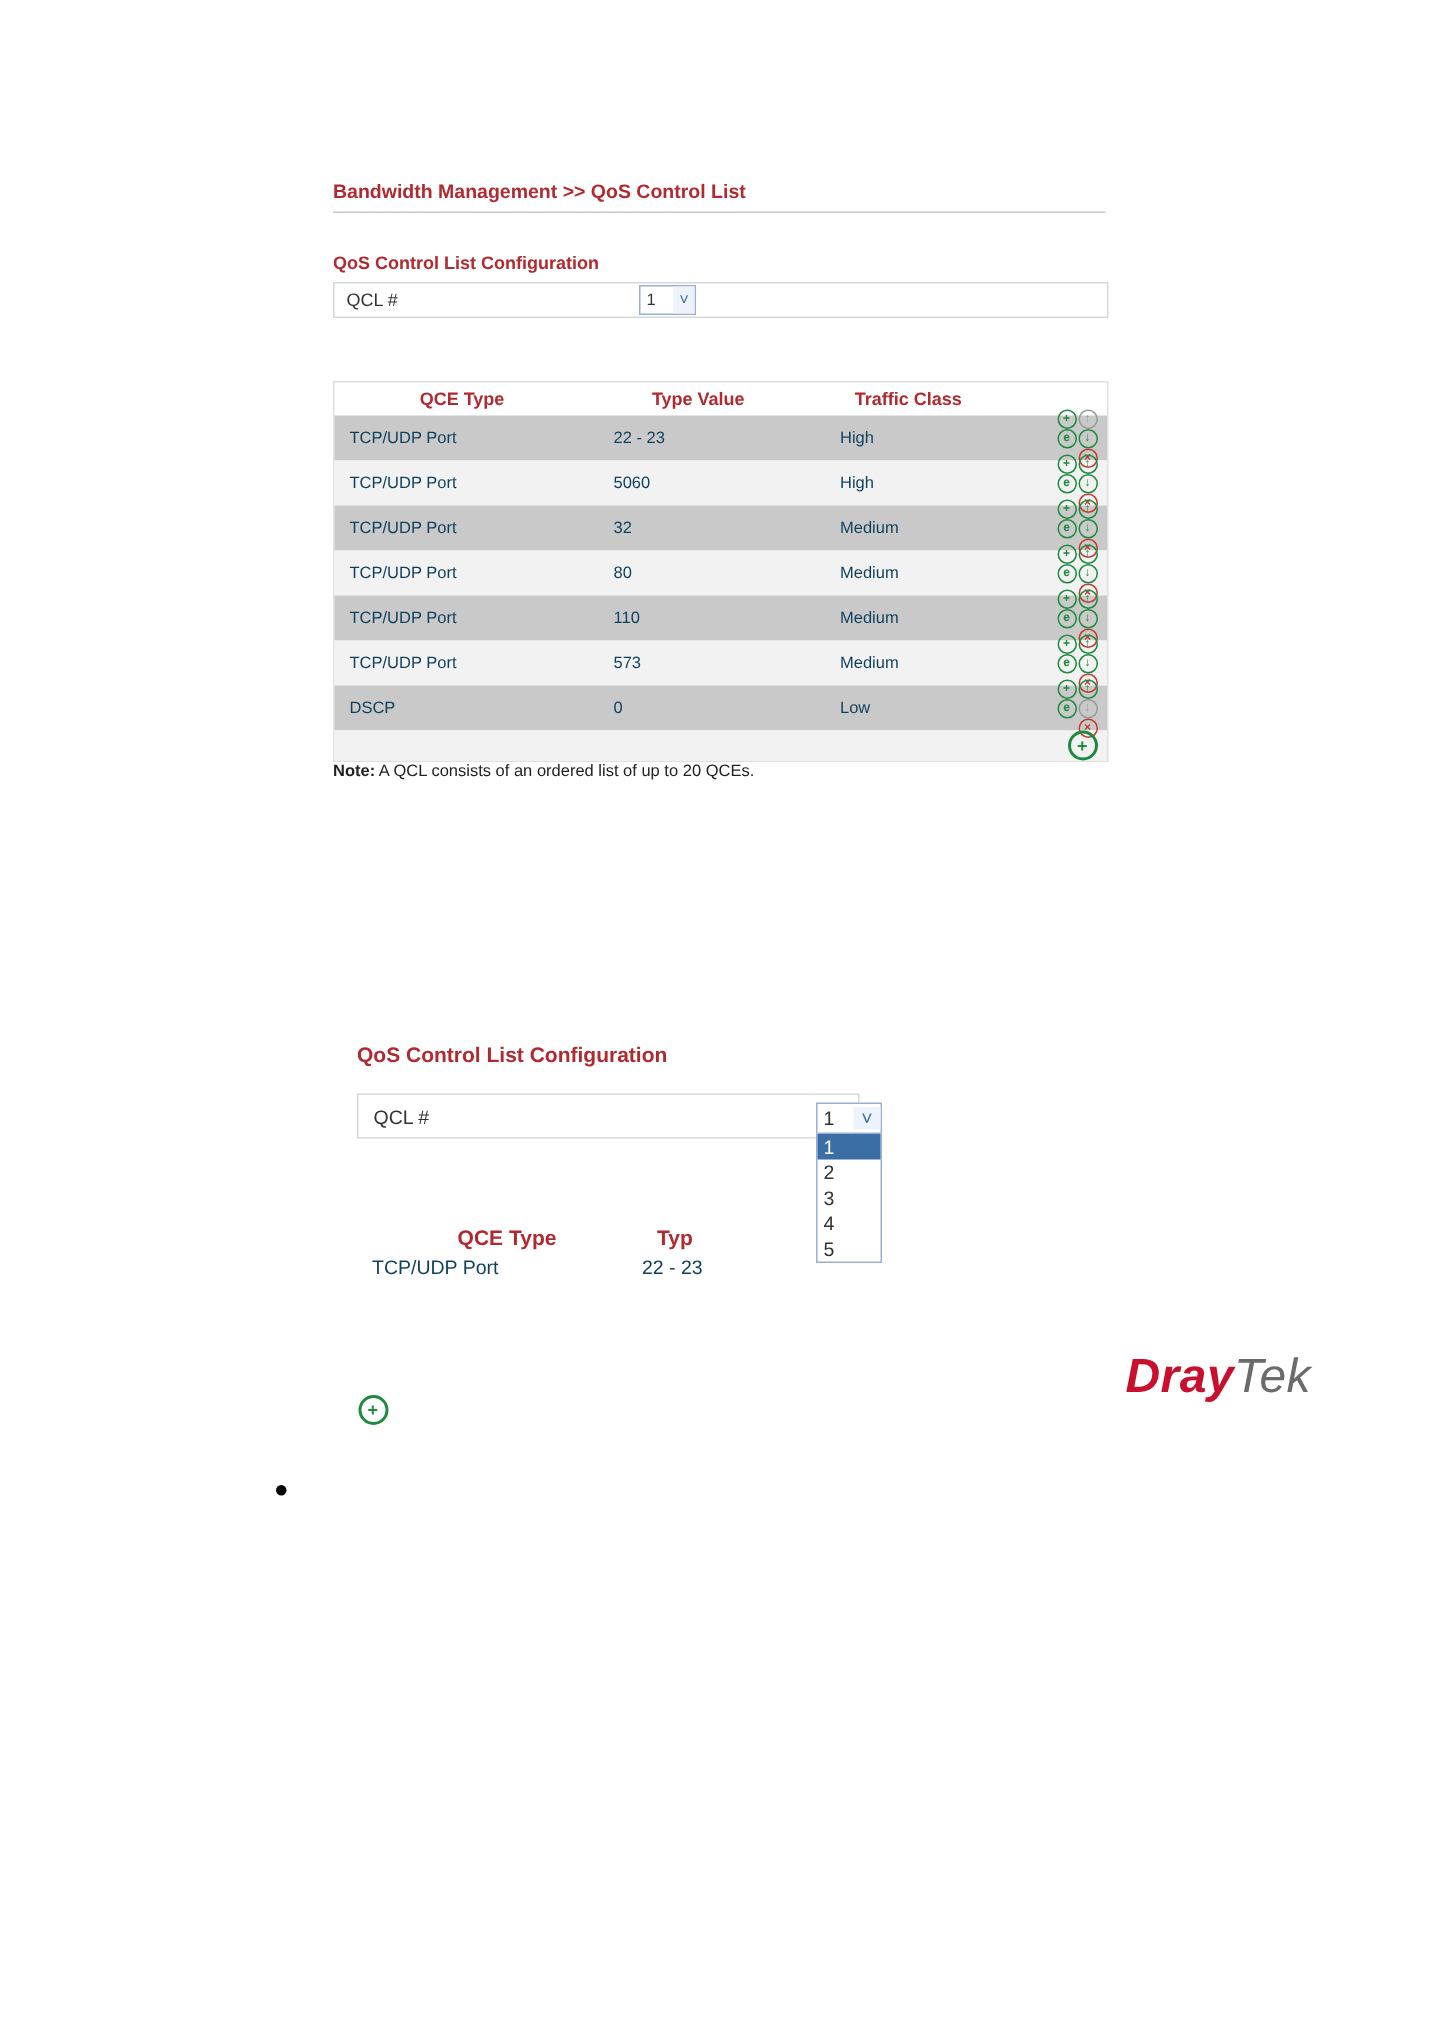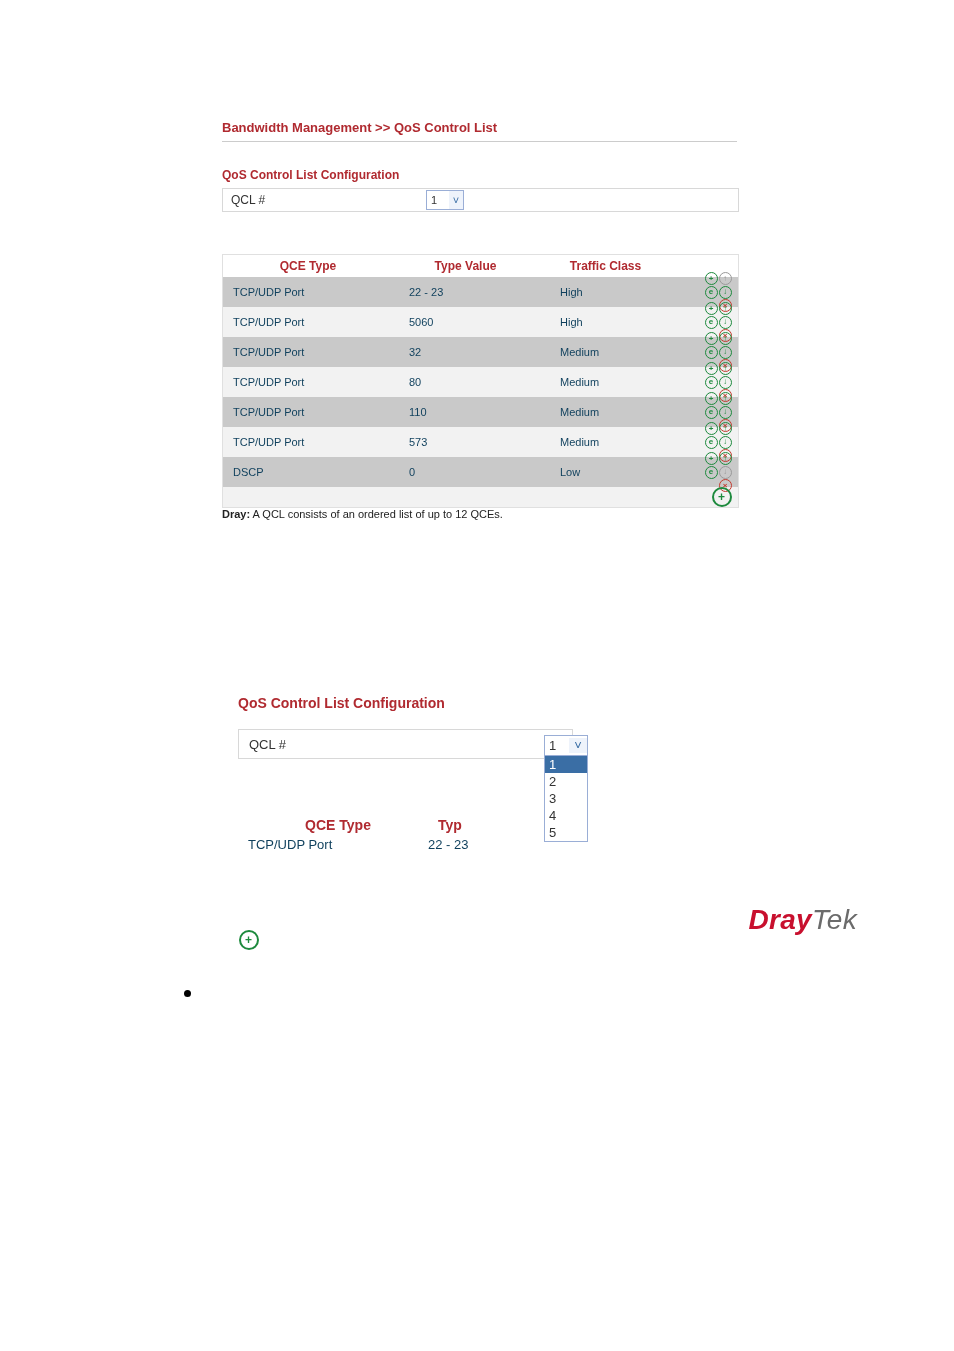--- a/index.html
+++ b/index.html
@@ -205,23 +205,23 @@
     position:absolute;
     left:184px;
     top:990px;
     width:7px; height:7px;
     background:#000;
     border-radius:50%;
   }
   
   .footer-logo {
     position:absolute;
-    right:97px;
+    right:80px;
     bottom:105px;
-    font-size:28px;
+    font-size:32px;
     font-weight:bold;
     font-style:italic;
     letter-spacing:0.3px;
   }
   .footer-logo .dray { color:#c8102e; }
   .footer-logo .tek  { color:#6b6b6b; font-weight:500; }
 </style>
 </head>
 <body>
 <div class="page">
@@ -288,21 +288,21 @@
           <div class="c3">Low</div>
           <div class="c4"><span class="icon-stack"><div><span class="ibtn ">+</span><span class="ibtn ">↑</span></div><div><span class="ibtn ">e</span><span class="ibtn grey">↓</span><span class="ibtn red">×</span></div></span></div>
         </div>
       </div>
     <div class="addrow">
       <span class="ibtn biggreen">+</span>
     </div>
   </div>
 
   <div class="note">
-    <b>Dray:</b><span> A QCL consists of an ordered list of up to 12 QCEs.</span>
+    <b>Note:</b><span> A QCL consists of an ordered list of up to 20 QCEs.</span>
   </div>
 
   <div class="frag2">
     <div class="sec2-title">QoS Control List Configuration</div>
     <div class="frag2-qcl">
       <div class="lbl">QCL #</div>
     </div>
     <div class="frag2-select">
       <div class="selrow">
         <div class="v">1</div>

